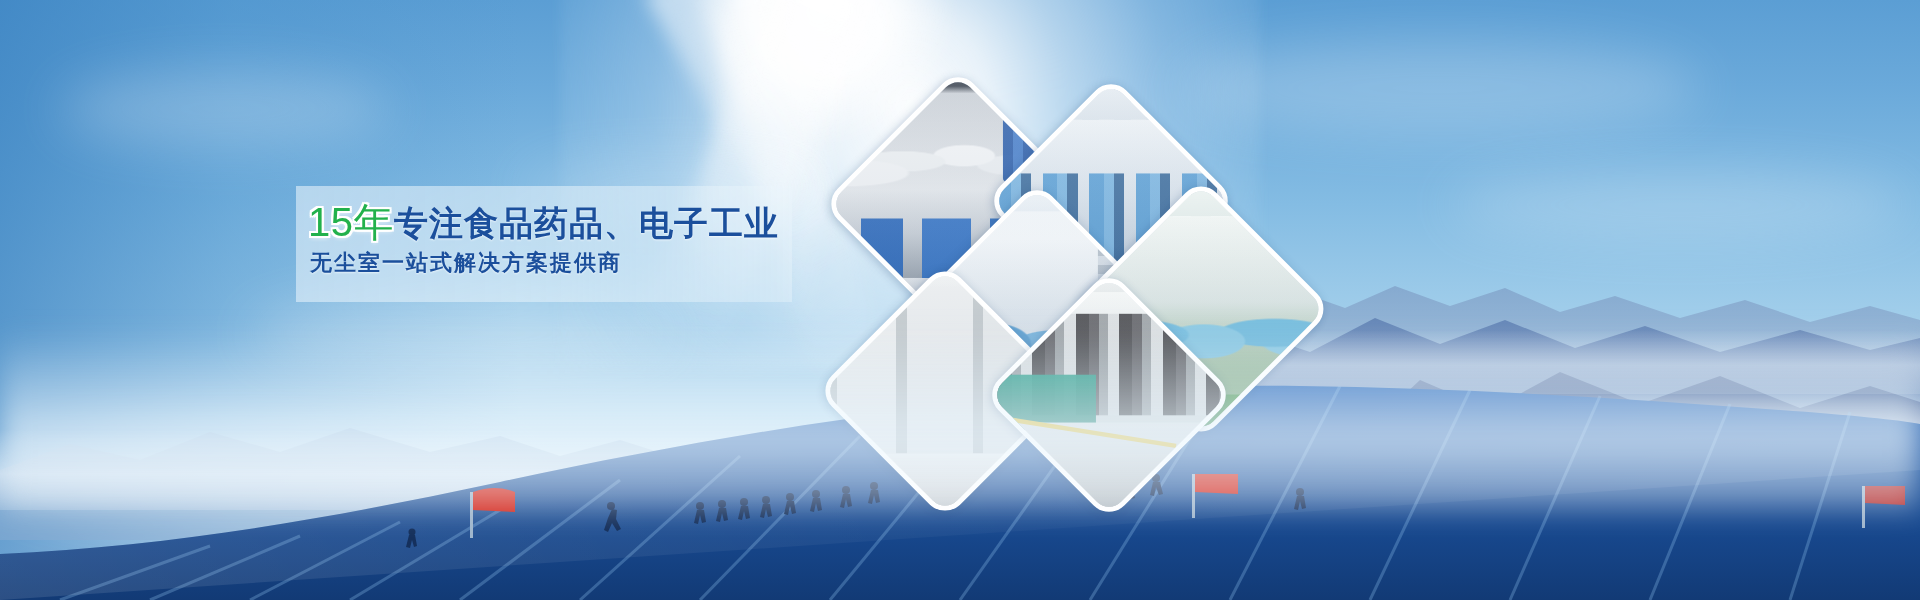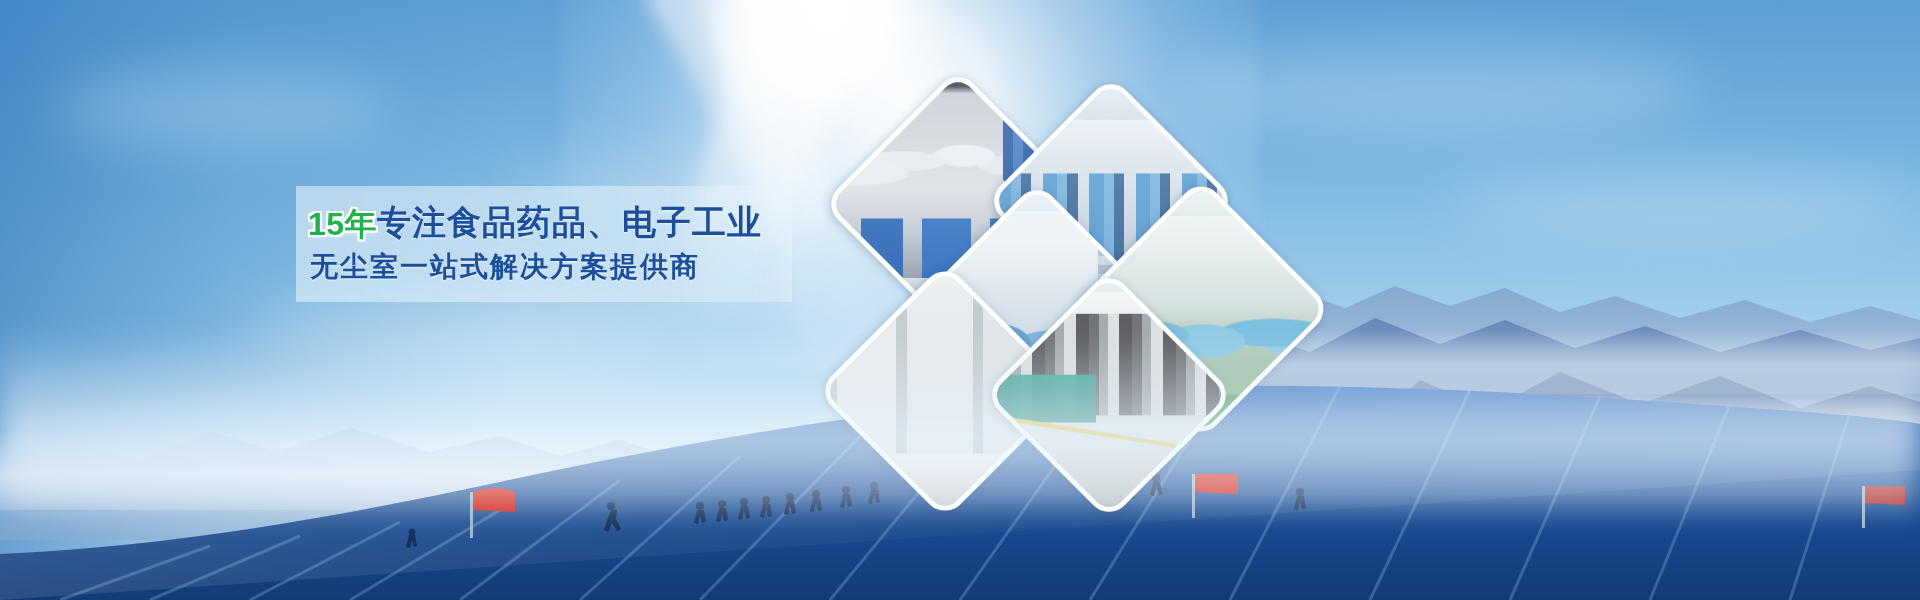--- a/index.html
+++ b/index.html
@@ -90,34 +90,34 @@
       rgba(232,244,251,.55) 55%,
       rgba(236,246,252,.40) 100%);
     backdrop-filter:blur(1px);
   }
   .headline{
     position:absolute;left:308px;top:200px;width:482px;
     line-height:44px;letter-spacing:.5px;white-space:nowrap;
   }
   .hl-line{display:block;height:44px;}
   .hl-years{
-    font-size:32px;font-weight:bold;color:#22b14c;
+    font-size:40px;font-weight:normal;color:#22b14c;
     text-shadow:
       -2px -2px 0 #fff, 2px -2px 0 #fff, -2px 2px 0 #fff, 2px 2px 0 #fff,
       0 -2px 0 #fff, 0 2px 0 #fff, -2px 0 0 #fff, 2px 0 0 #fff,
       0 2px 4px rgba(255,255,255,.9);
     vertical-align:-1px;
   }
   .hl-main{
     font-size:34px;font-weight:bold;color:#1b4f9c;letter-spacing:1px;
     text-shadow:0 1px 2px rgba(255,255,255,.65);
   }
   .hl-line2{
     position:absolute;left:310px;top:248px;width:482px;
-    font-size:28px;font-weight:bold;color:#1b4f9c;letter-spacing:2px;
+    font-size:22px;font-weight:bold;color:#1b4f9c;letter-spacing:2px;
     white-space:nowrap;text-shadow:0 1px 2px rgba(255,255,255,.65);
   }
 
   
   .tiles{position:absolute;left:0;top:0;width:1920px;height:600px;}
   .tile{
     position:absolute;width:175px;height:175px;
     transform:rotate(45deg);
     border:5px solid #ffffff;
     border-radius:22px;

